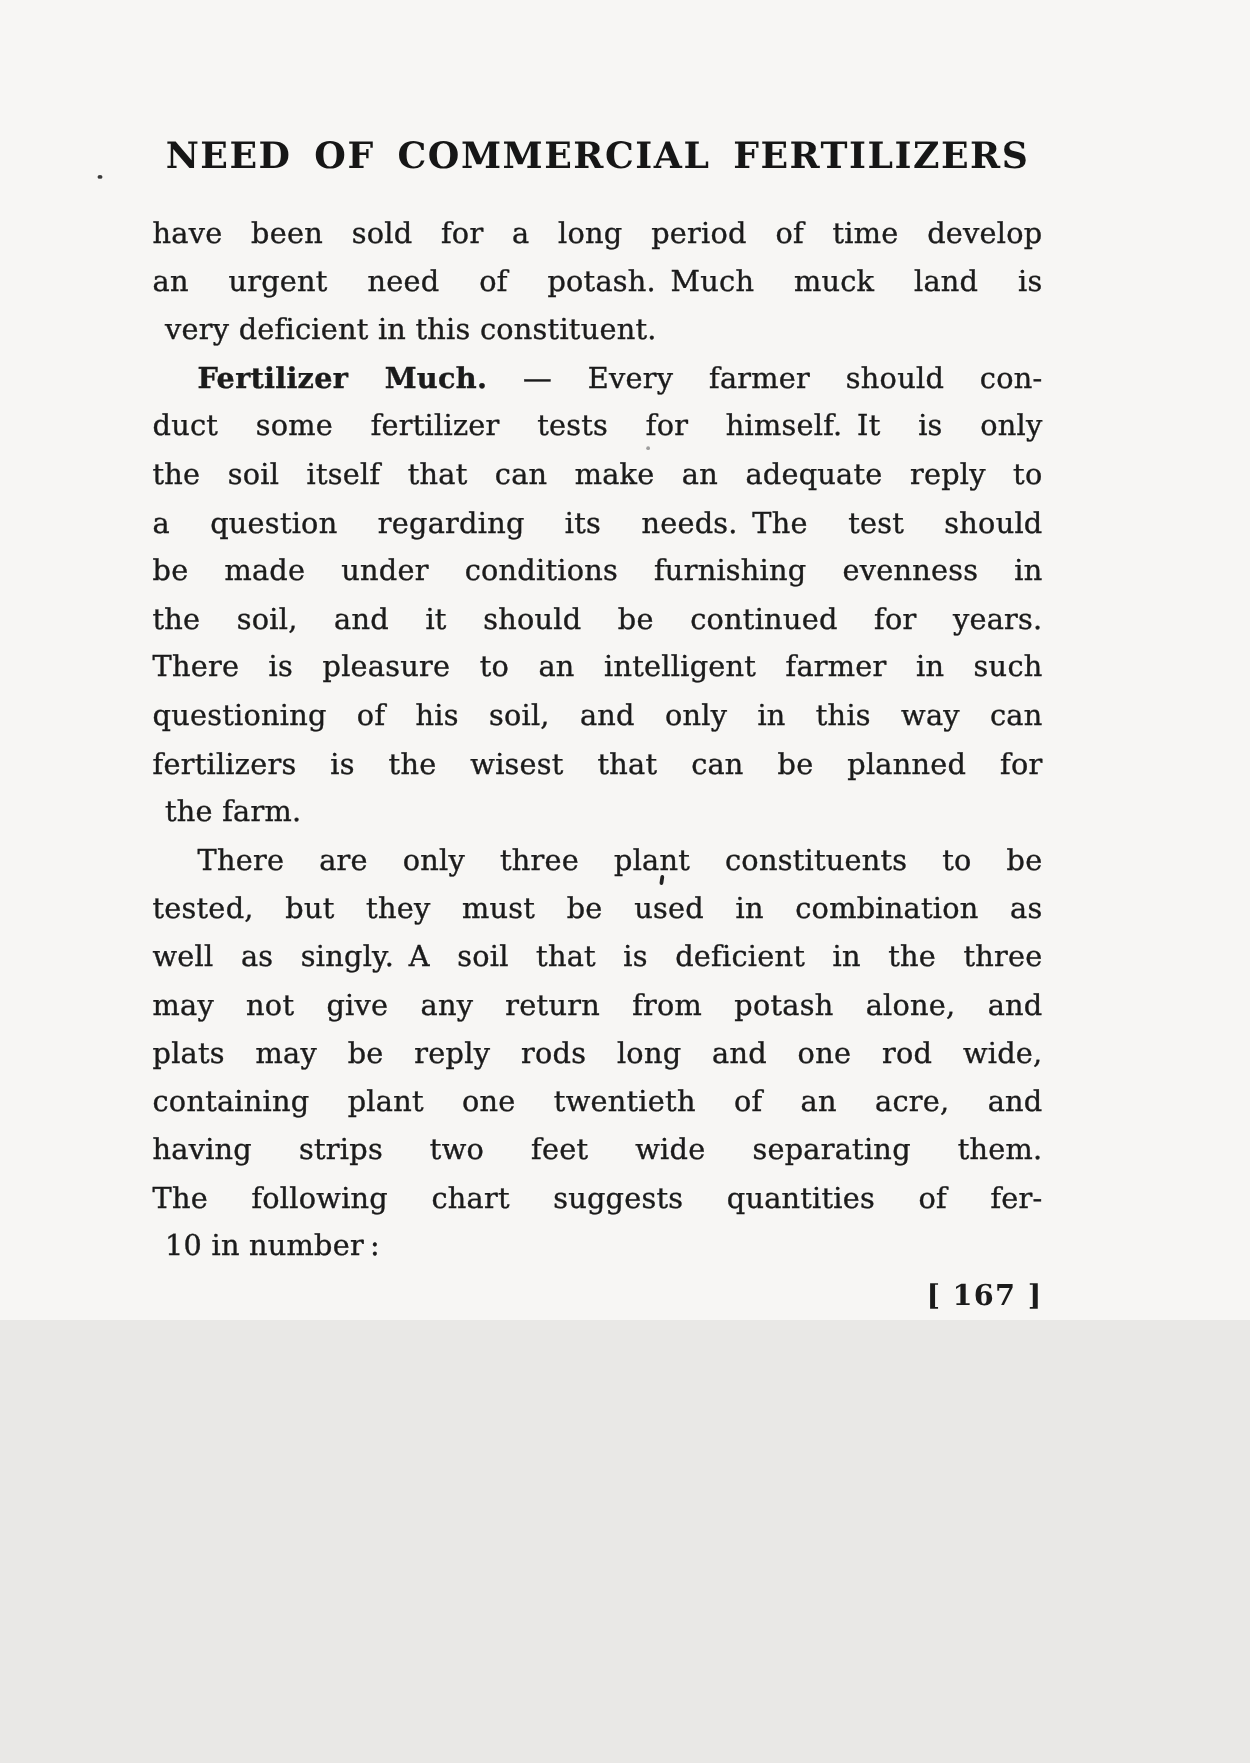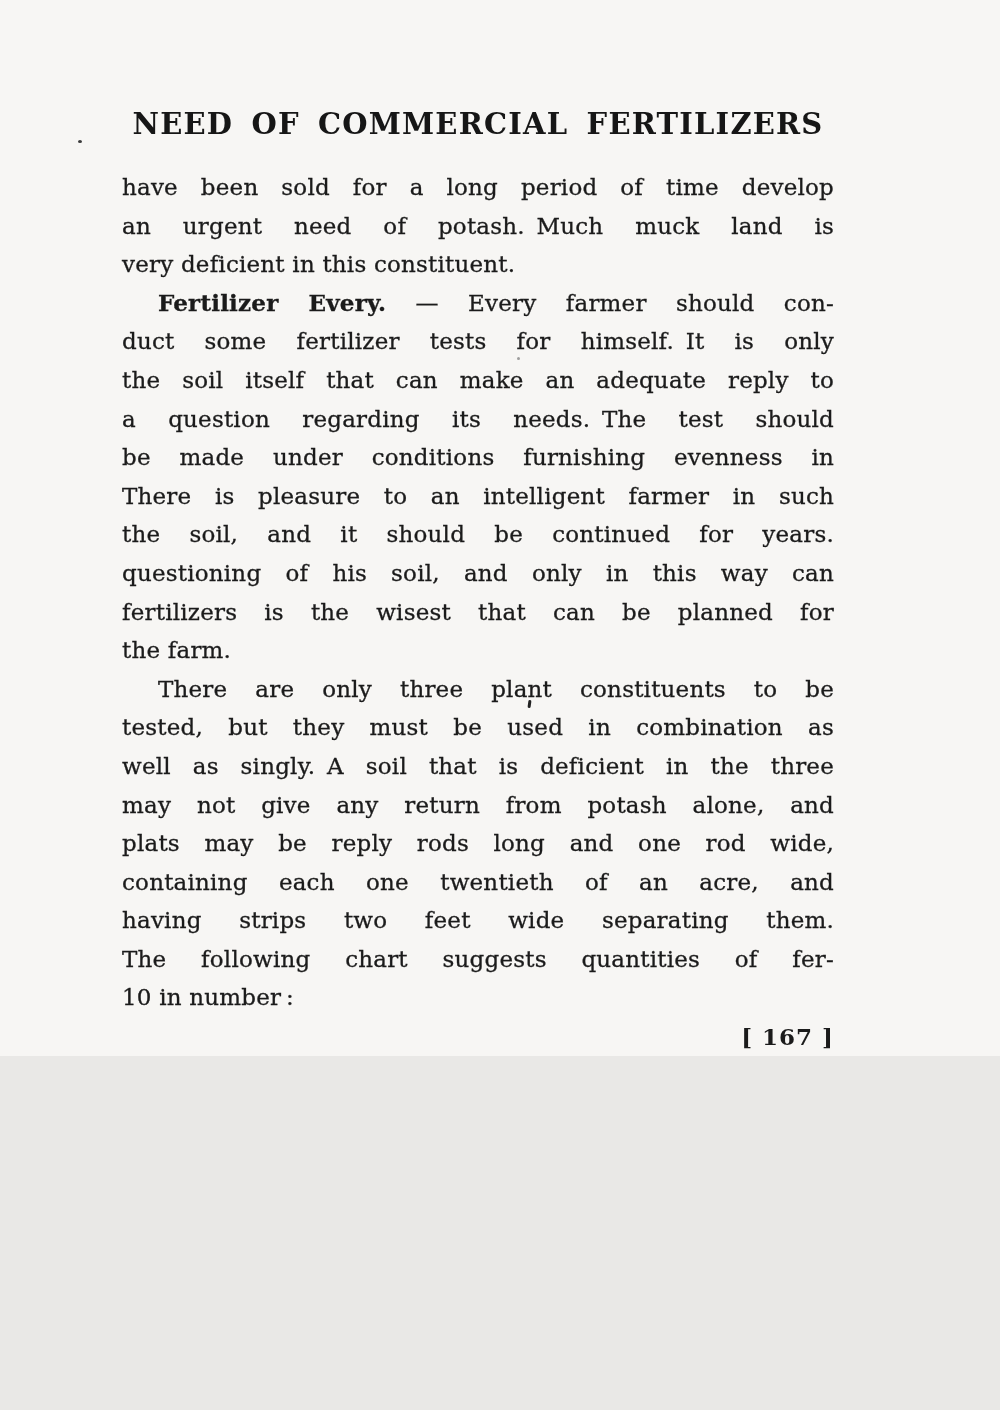--- a/index.html
+++ b/index.html
@@ -27,21 +27,21 @@
     color:#161616;
   }
   .body-text { margin-top:24px; }
   .line {
     font-size:23px;
     line-height:38.6px;
     letter-spacing:0.2px;
     -webkit-text-stroke:0.3px currentColor;
   }
   .line.justify { text-align:justify; text-align-last:justify; }
-  .line.left   { text-align:left; text-align-last:left; }
+  .line.left   { text-align:left; text-align-last:left;margin-left:10px; }
   .line.indent { text-indent:36px; }
   .lead-bold { font-weight:bold; }
   .page-number {
     font-size:23px;
     font-weight:bold;
     text-align:right;
     line-height:38px;
     letter-spacing:1px;
     margin-top:1px;
   }
@@ -58,36 +58,36 @@
 <body>
 
 <div class="page">
   <div class="content">
     <div class="title">NEED OF COMMERCIAL FERTILIZERS</div>
 
     <div class="body-text">
         <div class="line justify">have been sold for a long period of time develop</div>
         <div class="line justify">an urgent need of potash. Much muck land is</div>
         <div class="line left">very deficient in this constituent.</div>
-        <div class="line justify indent"><span class="lead-bold">Fertilizer Every.</span><span> — Every farmer should con-</span></div>
+        <div class="line justify indent"><span class="lead-bold">Fertilizer Much.</span><span> — Every farmer should con-</span></div>
         <div class="line justify">duct some fertilizer tests for himself. It is only</div>
         <div class="line justify">the soil itself that can make an adequate reply to</div>
         <div class="line justify">a question regarding its needs. The test should</div>
         <div class="line justify">be made under conditions furnishing evenness in</div>
+        <div class="line justify">the soil, and it should be continued for years.</div>
         <div class="line justify">There is pleasure to an intelligent farmer in such</div>
-        <div class="line justify">the soil, and it should be continued for years.</div>
         <div class="line justify">questioning of his soil, and only in this way can</div>
         <div class="line justify">fertilizers is the wisest that can be planned for</div>
         <div class="line left">the farm.</div>
         <div class="line justify indent">There are only three plant constituents to be</div>
         <div class="line justify">tested, but they must be used in combination as</div>
         <div class="line justify">well as singly. A soil that is deficient in the three</div>
         <div class="line justify">may not give any return from potash alone, and</div>
         <div class="line justify">plats may be reply rods long and one rod wide,</div>
-        <div class="line justify">containing each one twentieth of an acre, and</div>
+        <div class="line justify">containing plant one twentieth of an acre, and</div>
         <div class="line justify">having strips two feet wide separating them.</div>
         <div class="line justify">The following chart suggests quantities of fer-</div>
         <div class="line left">10 in number :</div>
       </div>
 
     <div class="page-number">[ 167 ]</div>
   </div>
 
   <div class="speck s1"></div>
   <div class="speck s2"></div>

